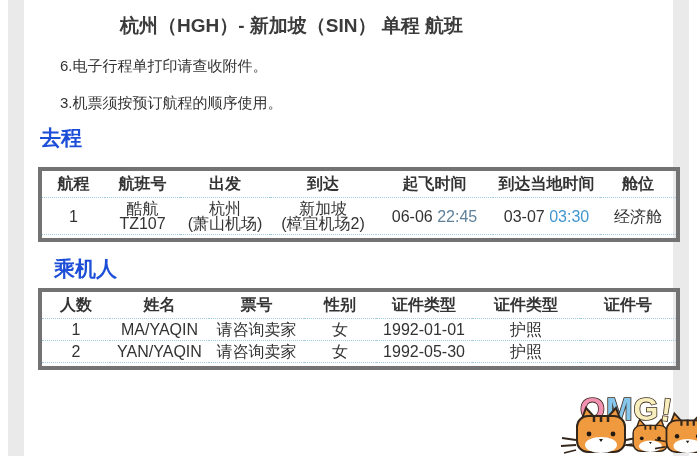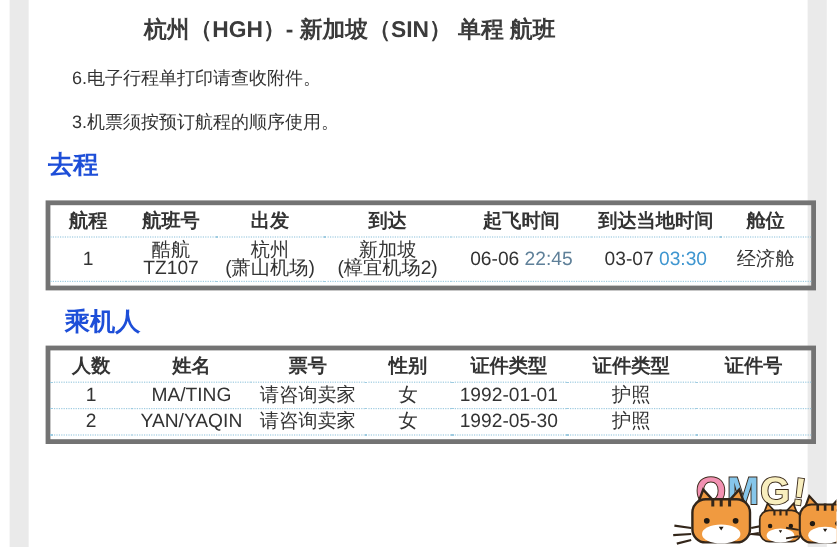--- a/index.html
+++ b/index.html
@@ -143,21 +143,21 @@
         <th>票号</th>
         <th>性别</th>
         <th>证件类型</th>
         <th>证件类型</th>
         <th>证件号</th>
       </tr>
     </thead>
     <tbody>
       <tr class="data-row">
         <td>1</td>
-        <td>MA/TING</td>
+        <td>MA/YAQIN</td>
         <td>请咨询卖家</td>
         <td>女</td>
         <td>1992-01-01</td>
         <td>护照</td>
         <td></td>
       </tr>
       <tr class="data-row">
         <td>2</td>
         <td>YAN/YAQIN</td>
         <td>请咨询卖家</td>

